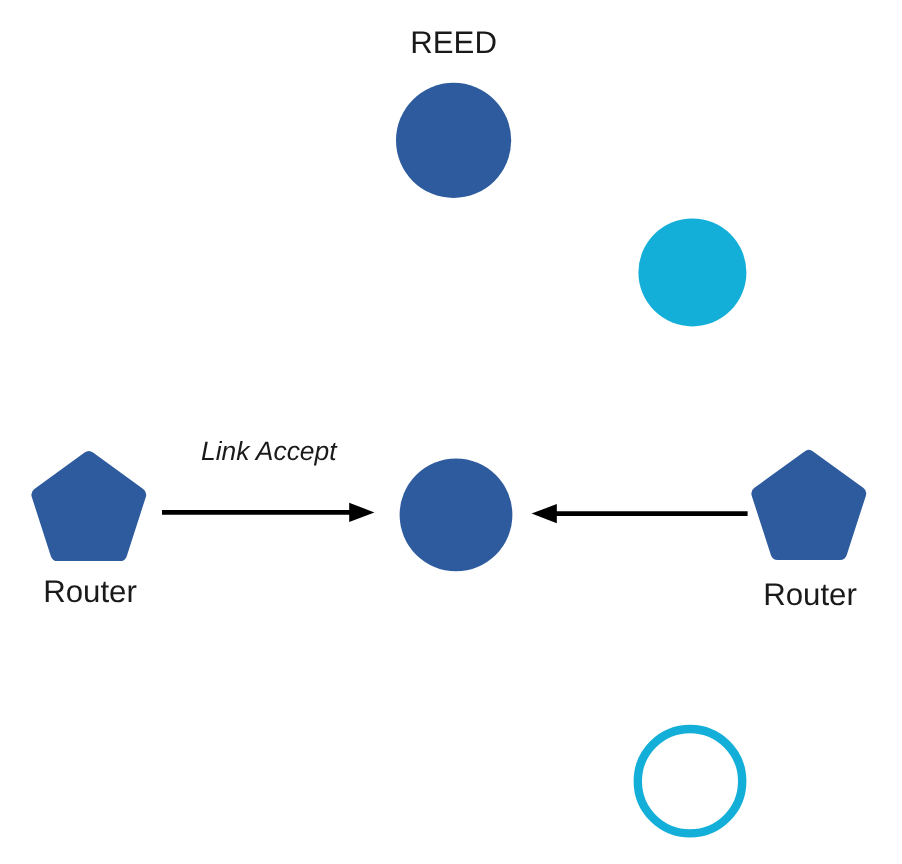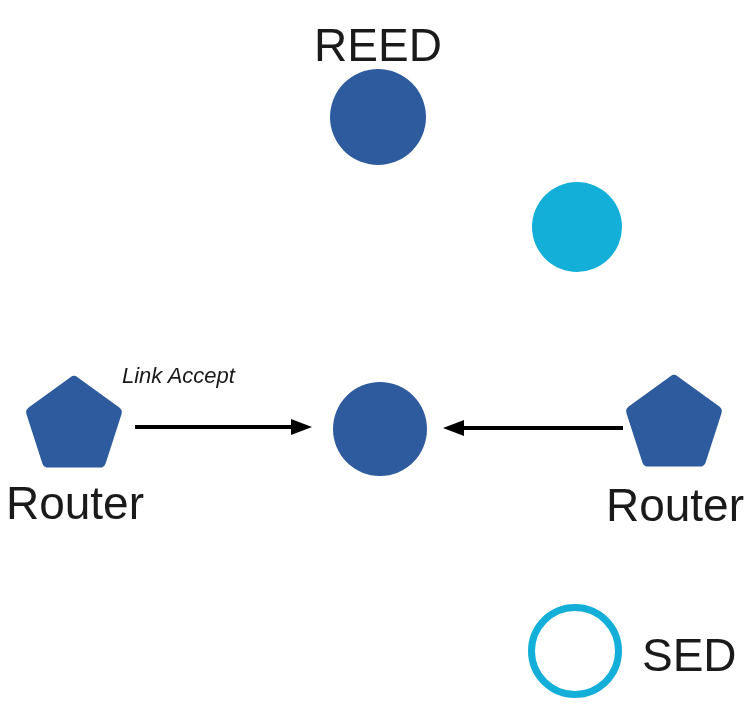--- a/index.html
+++ b/index.html
@@ -27,34 +27,35 @@
   }
   .arrow-line {
     stroke: #000000;
     stroke-width: 4;
   }
   .arrow-head {
     fill: #000000;
   }
   .node-label {
     position: absolute;
-    font-size: 46px;
+    font-size: 26px;
     line-height: 1;
     white-space: nowrap;
     color: #1a1a1a;
   }
   .centered {
     width: 200px;
     text-align: center;
   }
   .edge-label {
     position: absolute;
     left: 122px;
     top: 363px;
     width: 204px;
+    text-align: center;
     font-size: 22px;
     font-style: italic;
     line-height: 25px;
     color: #1a1a1a;
     white-space: nowrap;
   }
 </style>
 </head>
 <body>
 
@@ -81,21 +82,20 @@
 
     <g>
       <line class="arrow-line" x1="623" y1="428" x2="461" y2="428"></line>
       <polygon class="arrow-head" points="443,428 464,420 464,436"></polygon>
     </g>
   </svg>
 
   <div class="node-label centered" style="left:278px; top:22px;">REED</div>
 
 
-  <div class="node-label" style="left:642px; top:632px;">SED</div>
 
   <div class="node-label centered" style="left:-25px; top:480px;">Router</div>
 
   <div class="node-label centered" style="left:575px; top:482px;">Router</div>
 
   <div class="edge-label">
     <div>Link Accept</div>
   </div>
 
 </div>

